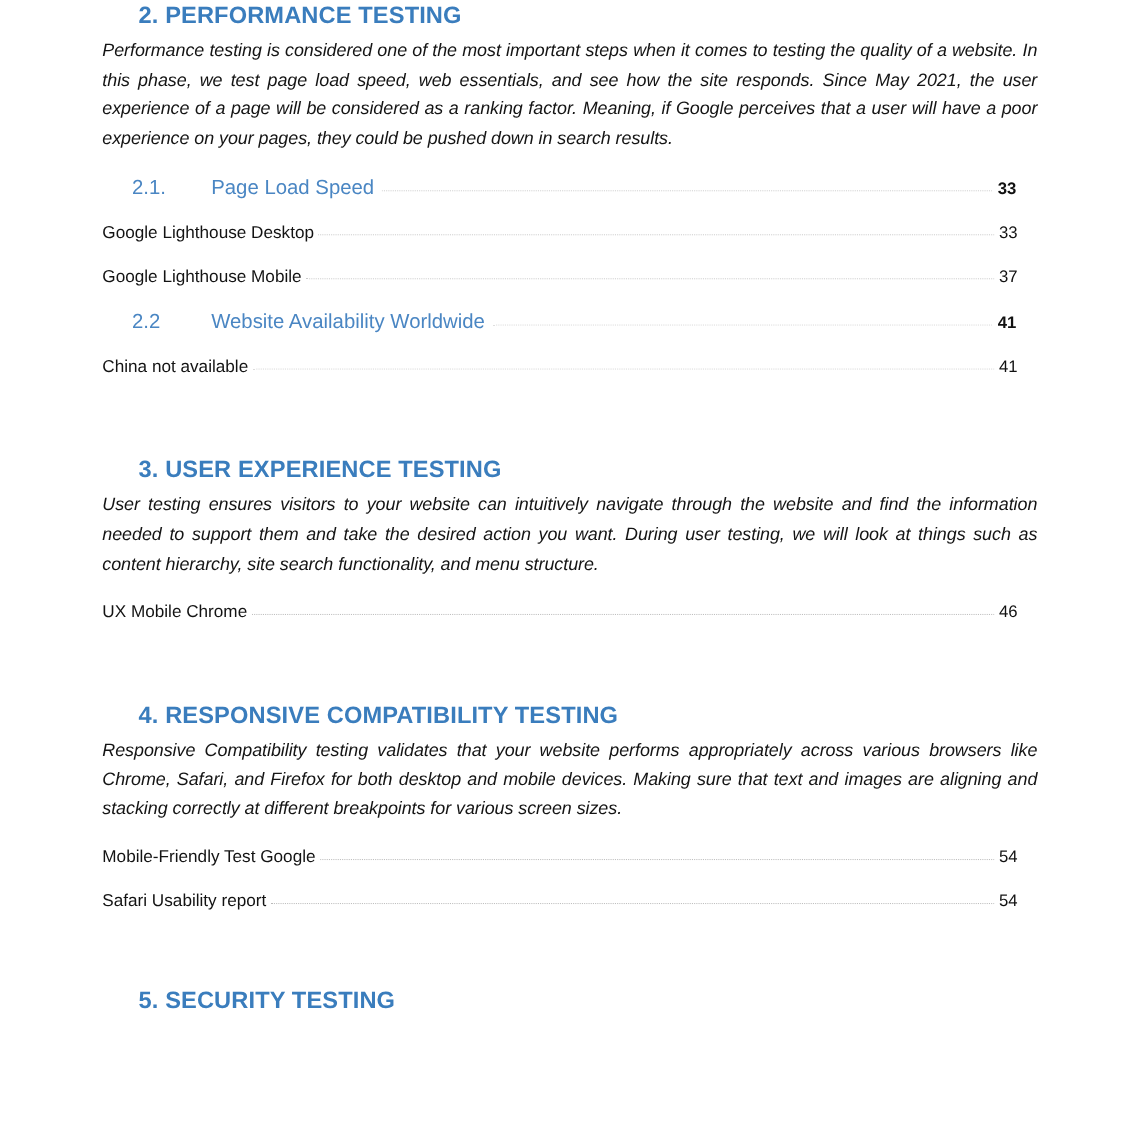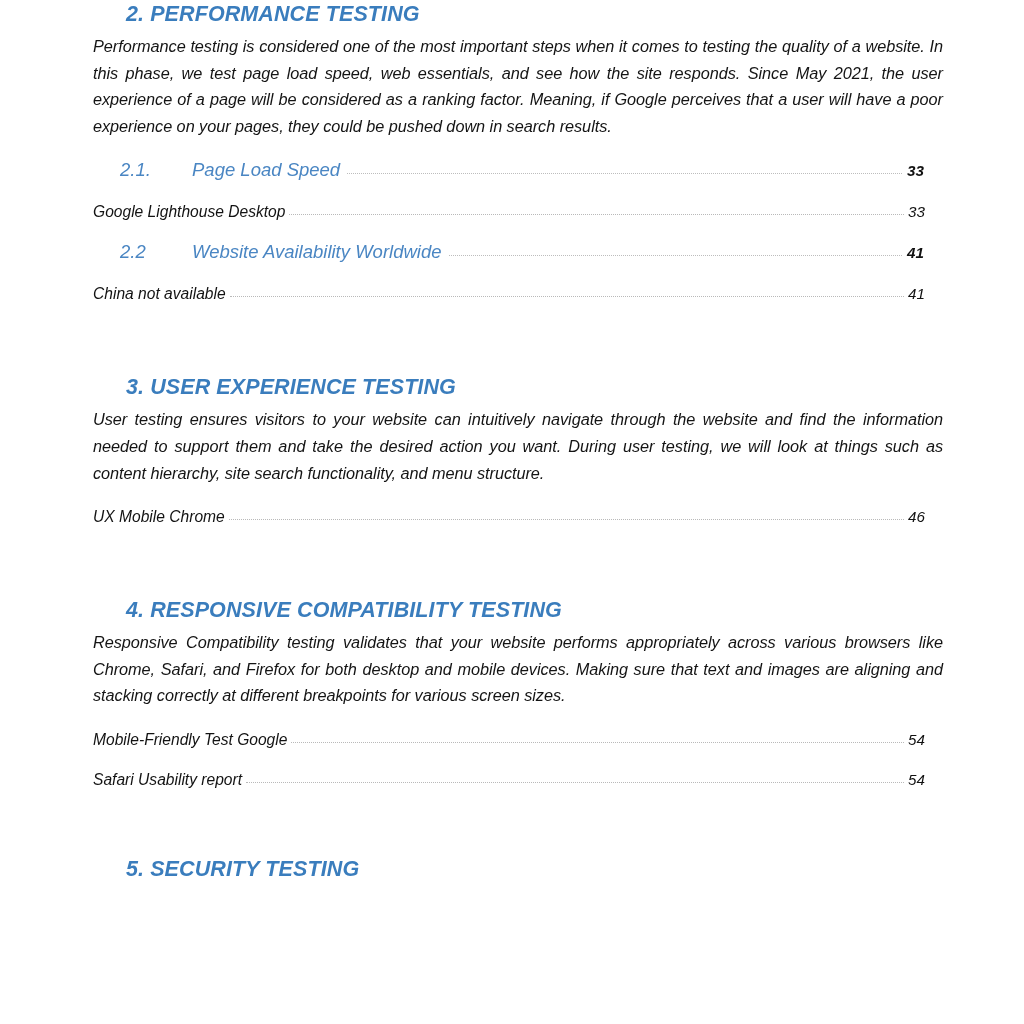--- a/index.html
+++ b/index.html
@@ -26,21 +26,20 @@
 
   
   .section-heading {
     margin: 0 0 0 33px;
     font-size: 21.5px;
     font-weight: bold;
     color: #3a7dbd;
     letter-spacing: 0.1px;
     line-height: 1.35;
     white-space: nowrap;
-    font-style: italic;
   }
   .section-heading .num {
     margin-right: 6px;
   }
 
   
   .body-text {
     margin: 4px 0 0 0;
     font-size: 16.3px;
     line-height: 26.6px;
@@ -53,21 +52,20 @@
   .body-text.last-line-open {
     
   }
 
   
   .toc-row {
     display: flex;
     align-items: baseline;
     width: 100%;
     box-sizing: border-box;
-    font-style: italic;
   }
 
   
   .toc-row.level1 {
     margin-top: 20px;
     padding-left: 27px;
     padding-right: 19px;
   }
   .toc-row.level1 .toc-num {
     color: #4a86c3;
@@ -153,20 +151,25 @@
       <span class="leader"></span>
       <span class="toc-page">33</span>
     </div>
 
     <div class="toc-row level2">
       <span class="toc-label">Google Lighthouse Desktop</span>
       <span class="leader"></span>
       <span class="toc-page">33</span>
     </div>
 
+    <div class="toc-row level2">
+      <span class="toc-label">Google Lighthouse Mobile</span>
+      <span class="leader"></span>
+      <span class="toc-page">37</span>
+    </div>
 
     <div class="toc-row level1">
       <span class="toc-num">2.2</span>
       <span class="toc-label">Website Availability Worldwide</span>
       <span class="leader"></span>
       <span class="toc-page">41</span>
     </div>
 
     <div class="toc-row level2">
       <span class="toc-label">China not available</span>

